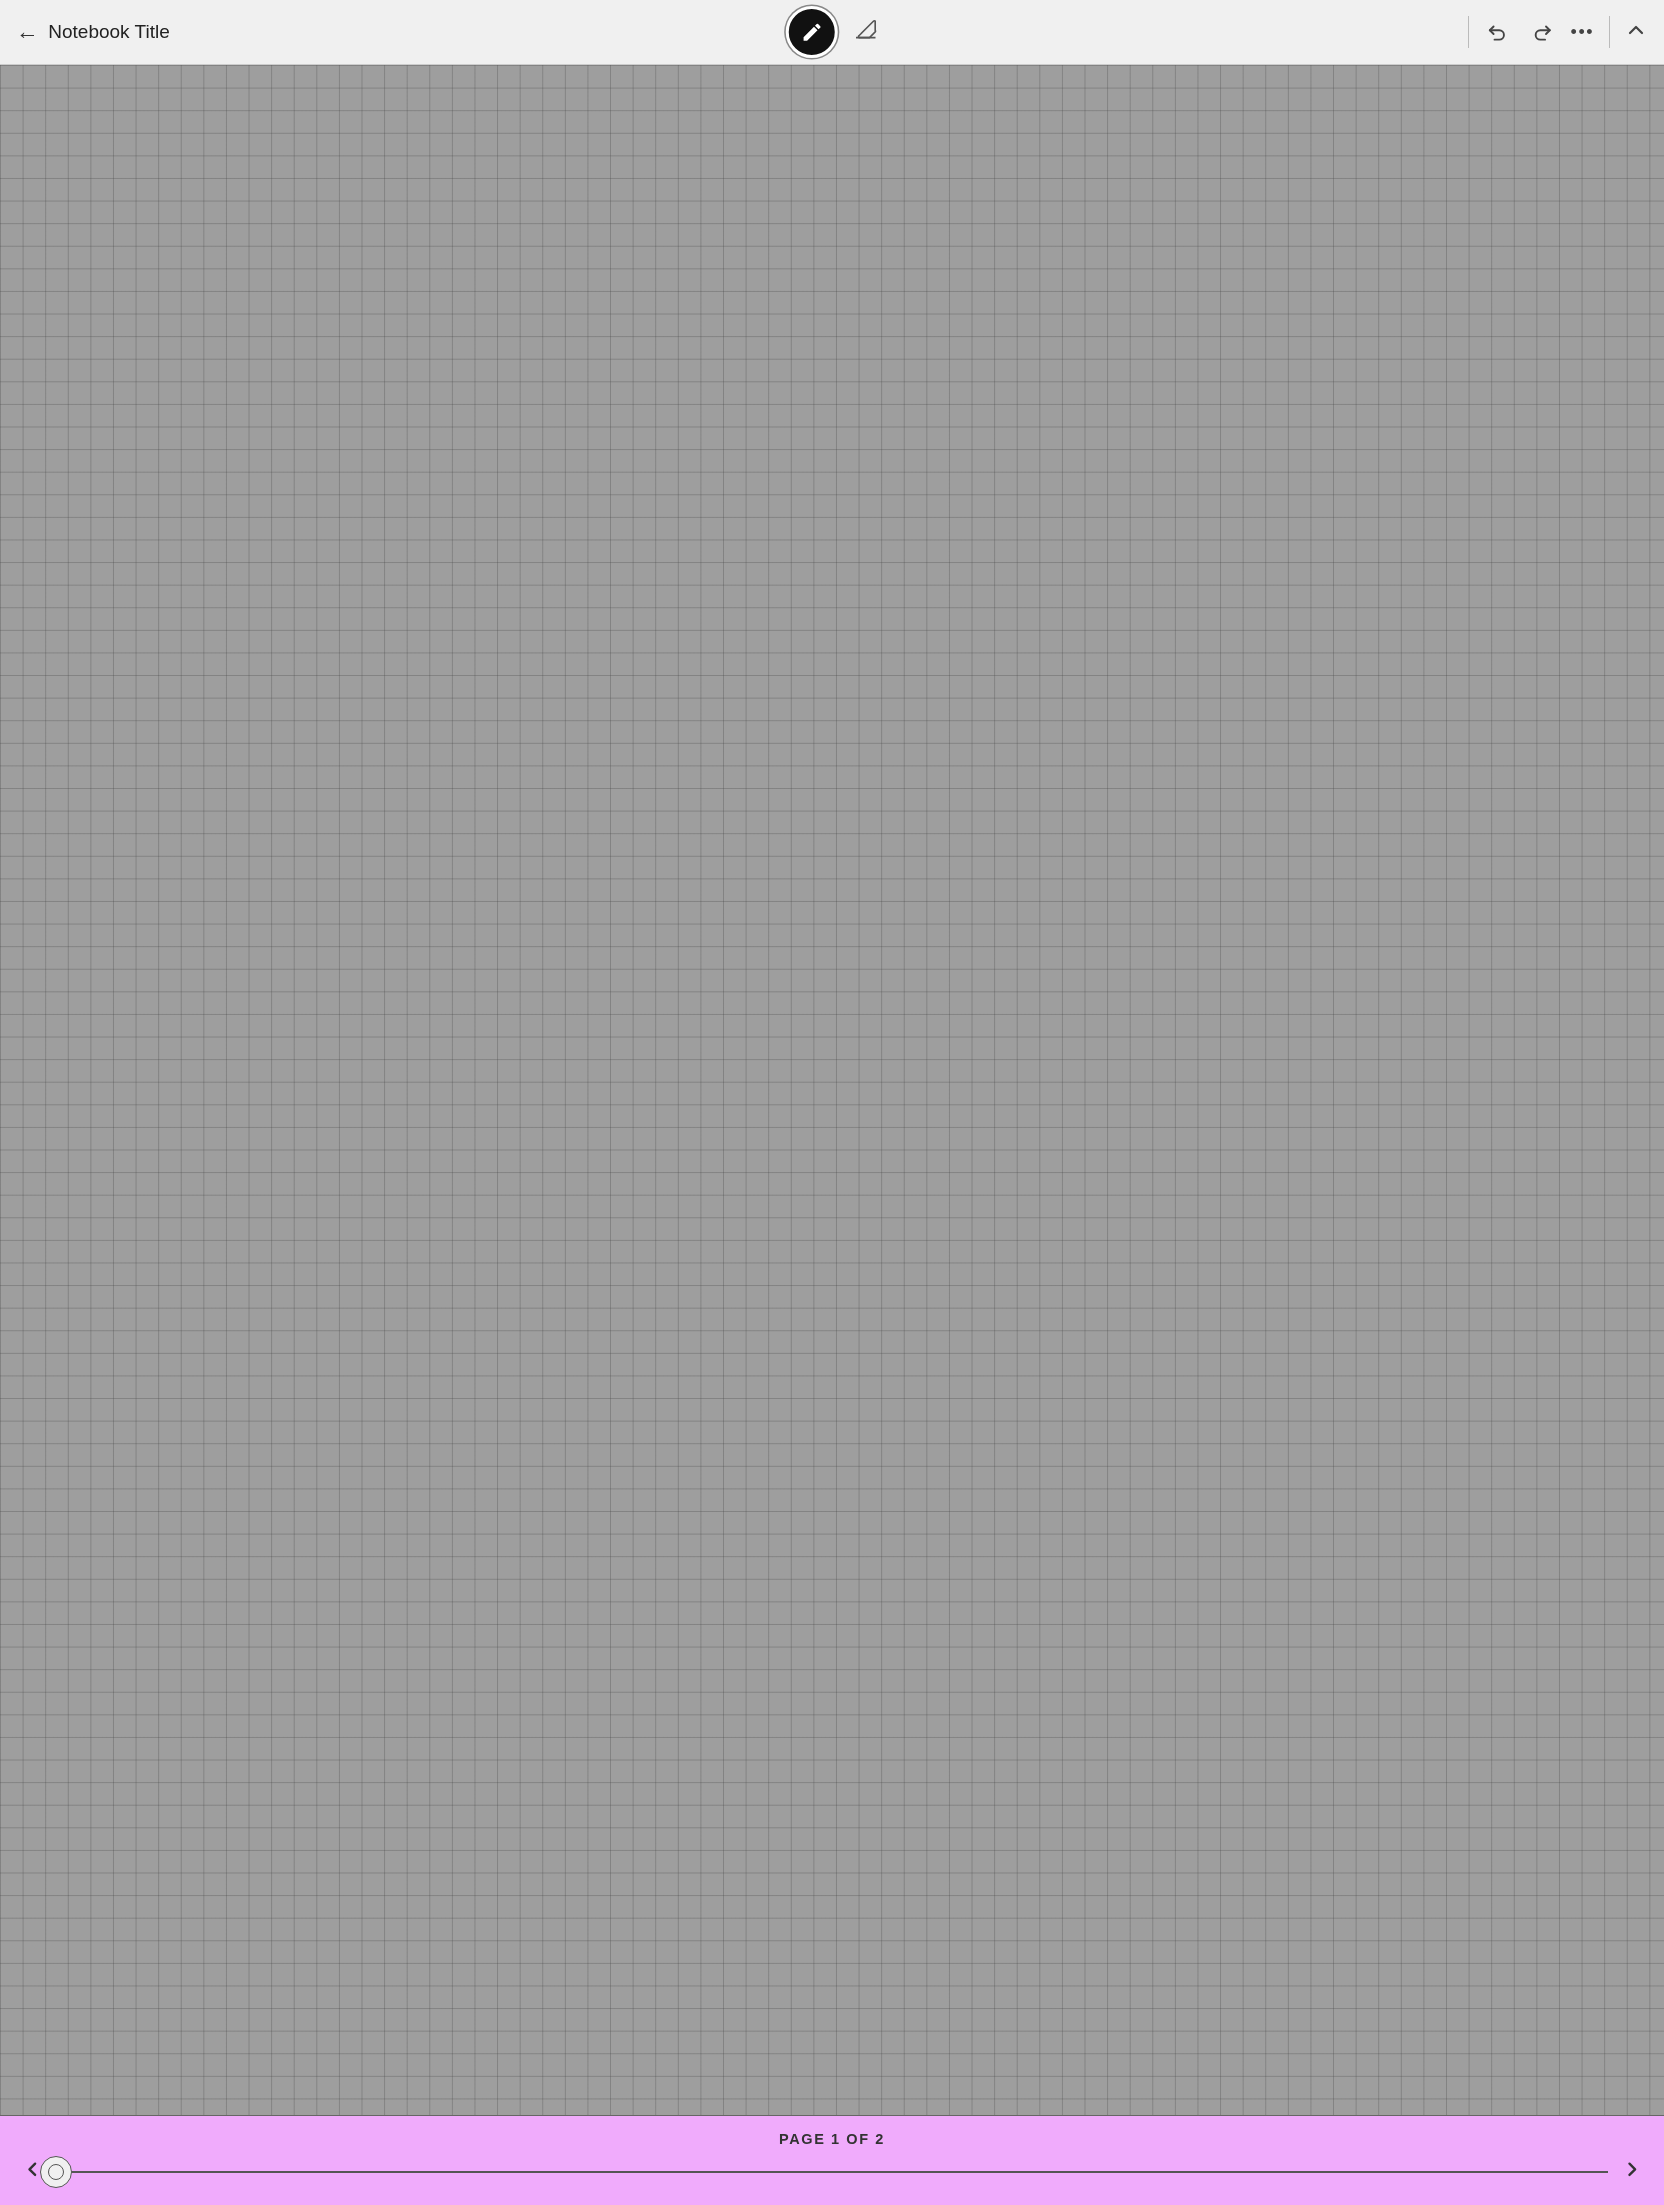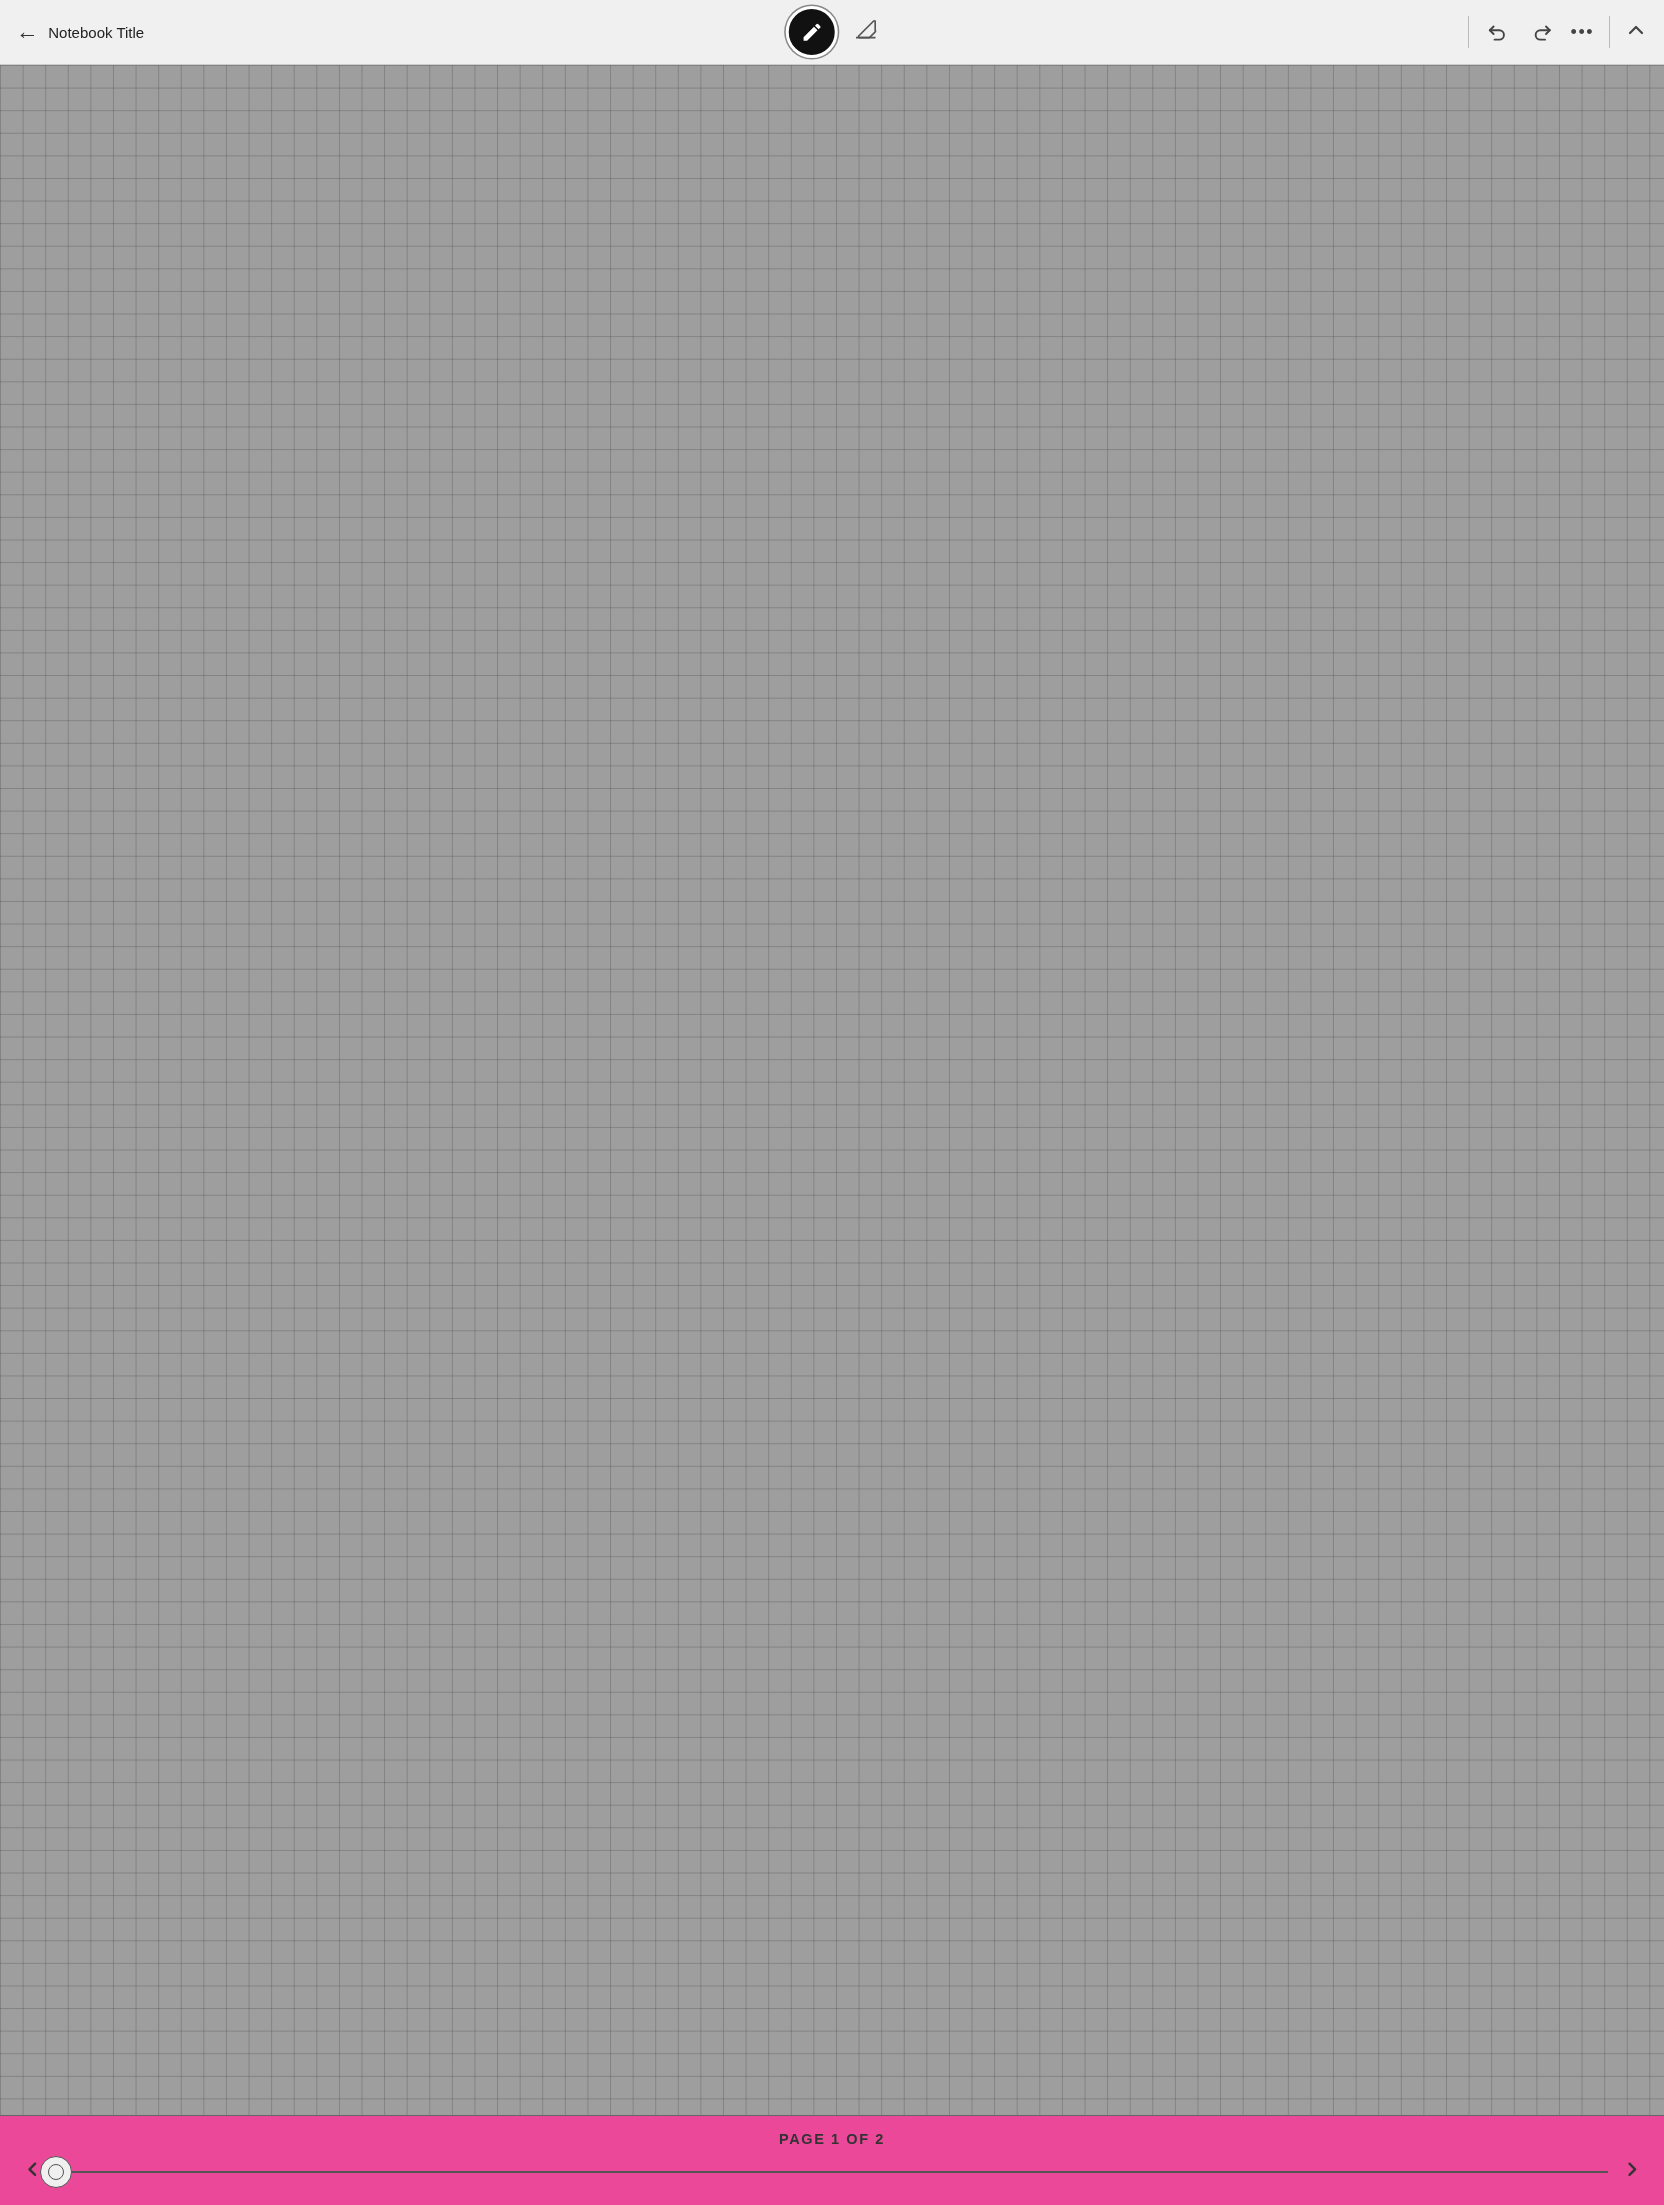--- a/index.html
+++ b/index.html
@@ -57,21 +57,21 @@
       background: none;
       border: none;
       cursor: pointer;
       font-size: 22.6px;
       color: #333;
       display: flex;
       align-items: center;
     }
 
     .notebook-title {
-      font-size: 15px;
+      font-size: 19px;
       font-weight: 400;
       color: #222;
     }
 
     .pen-tool-btn {
       width: 52px;
       height: 52px;
       border-radius: 50%;
       background: #111;
       border: 3.2px solid white;
@@ -132,21 +132,21 @@
       background-image:
         linear-gradient(to right, rgba(80,80,80,0.35) 0.8px, transparent 0.8px),
         linear-gradient(to bottom, rgba(80,80,80,0.35) 0.8px, transparent 0.8px);
       background-size: 22.6px 22.6px;
       border-bottom: 1.6px solid #666;
       min-height: 0;
     }
 
     
     .page-footer {
-      background: #ec4899;
+      background: #f0abfc;
       padding: 14.5px 0 6.5px;
       display: flex;
       flex-direction: column;
       align-items: center;
       gap: 11.3px;
       flex-shrink: 0;
     }
 
     .page-indicator {
       font-size: 14.5px;

